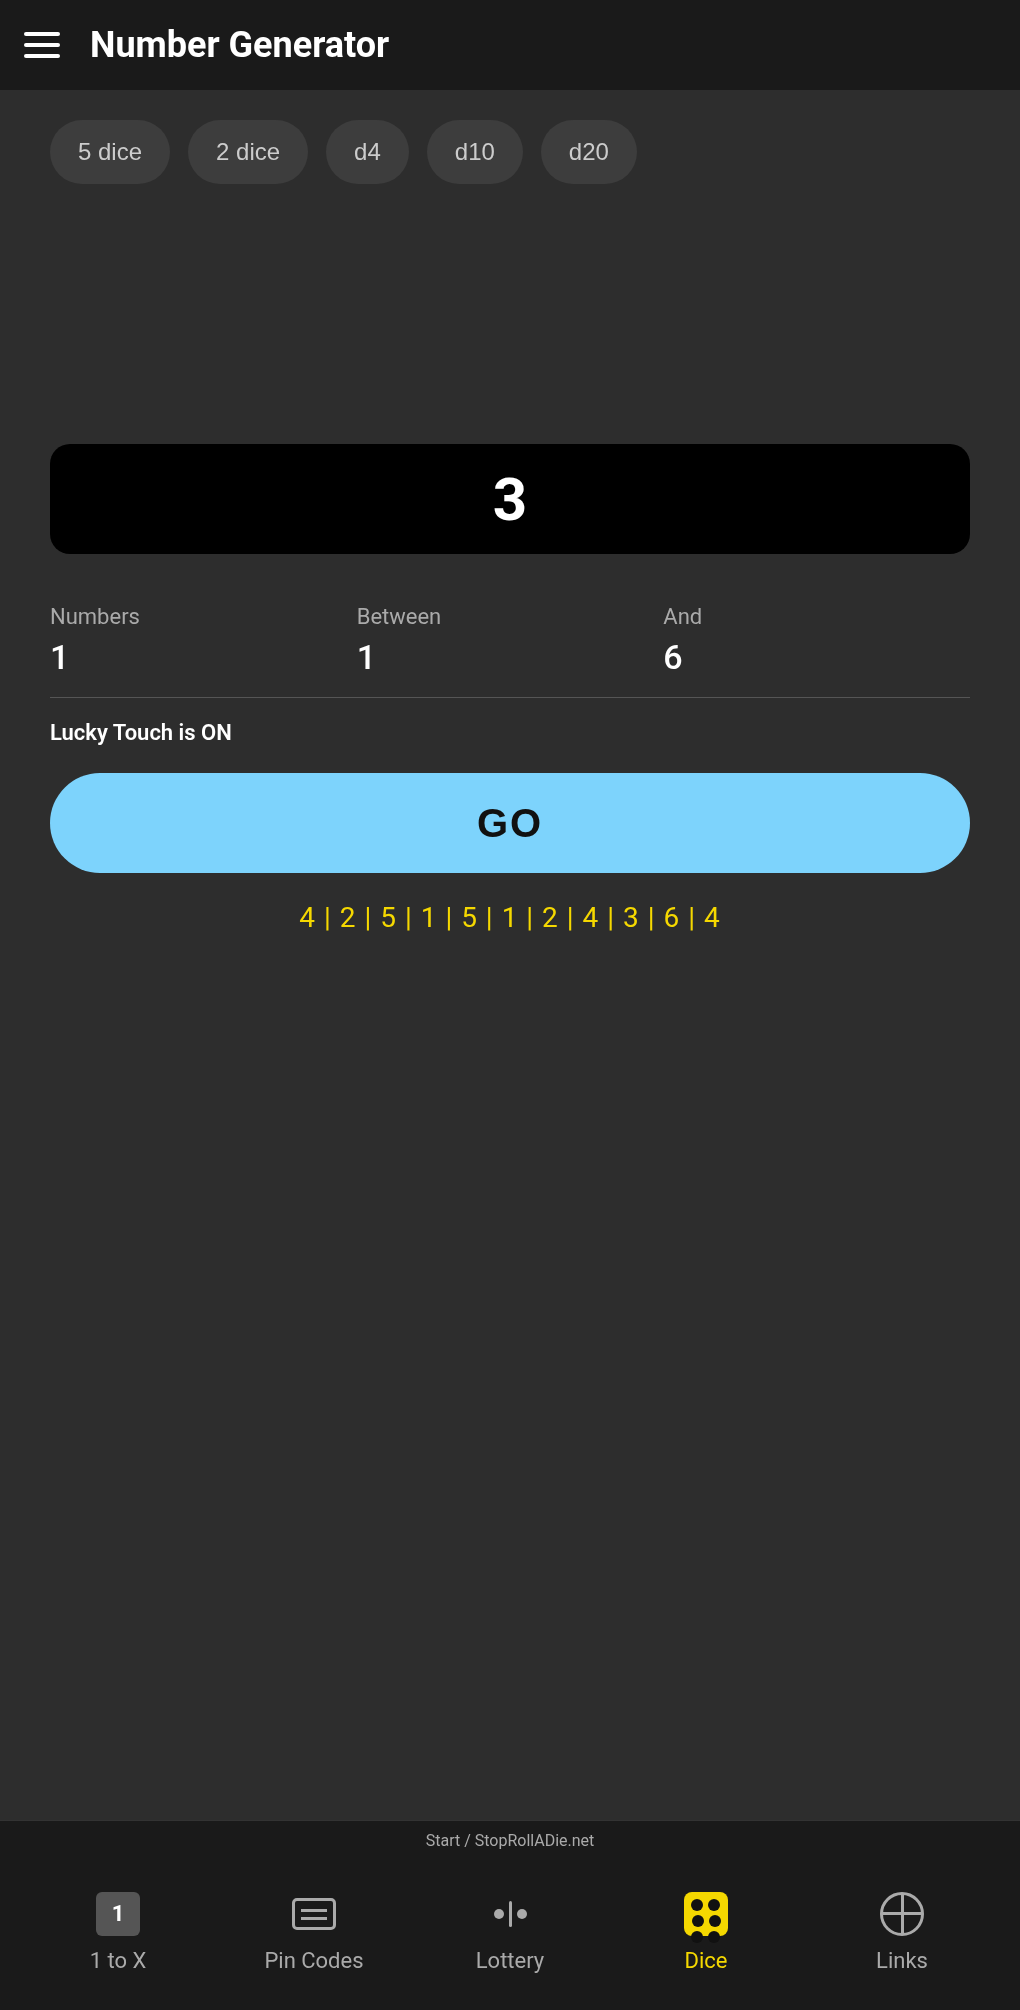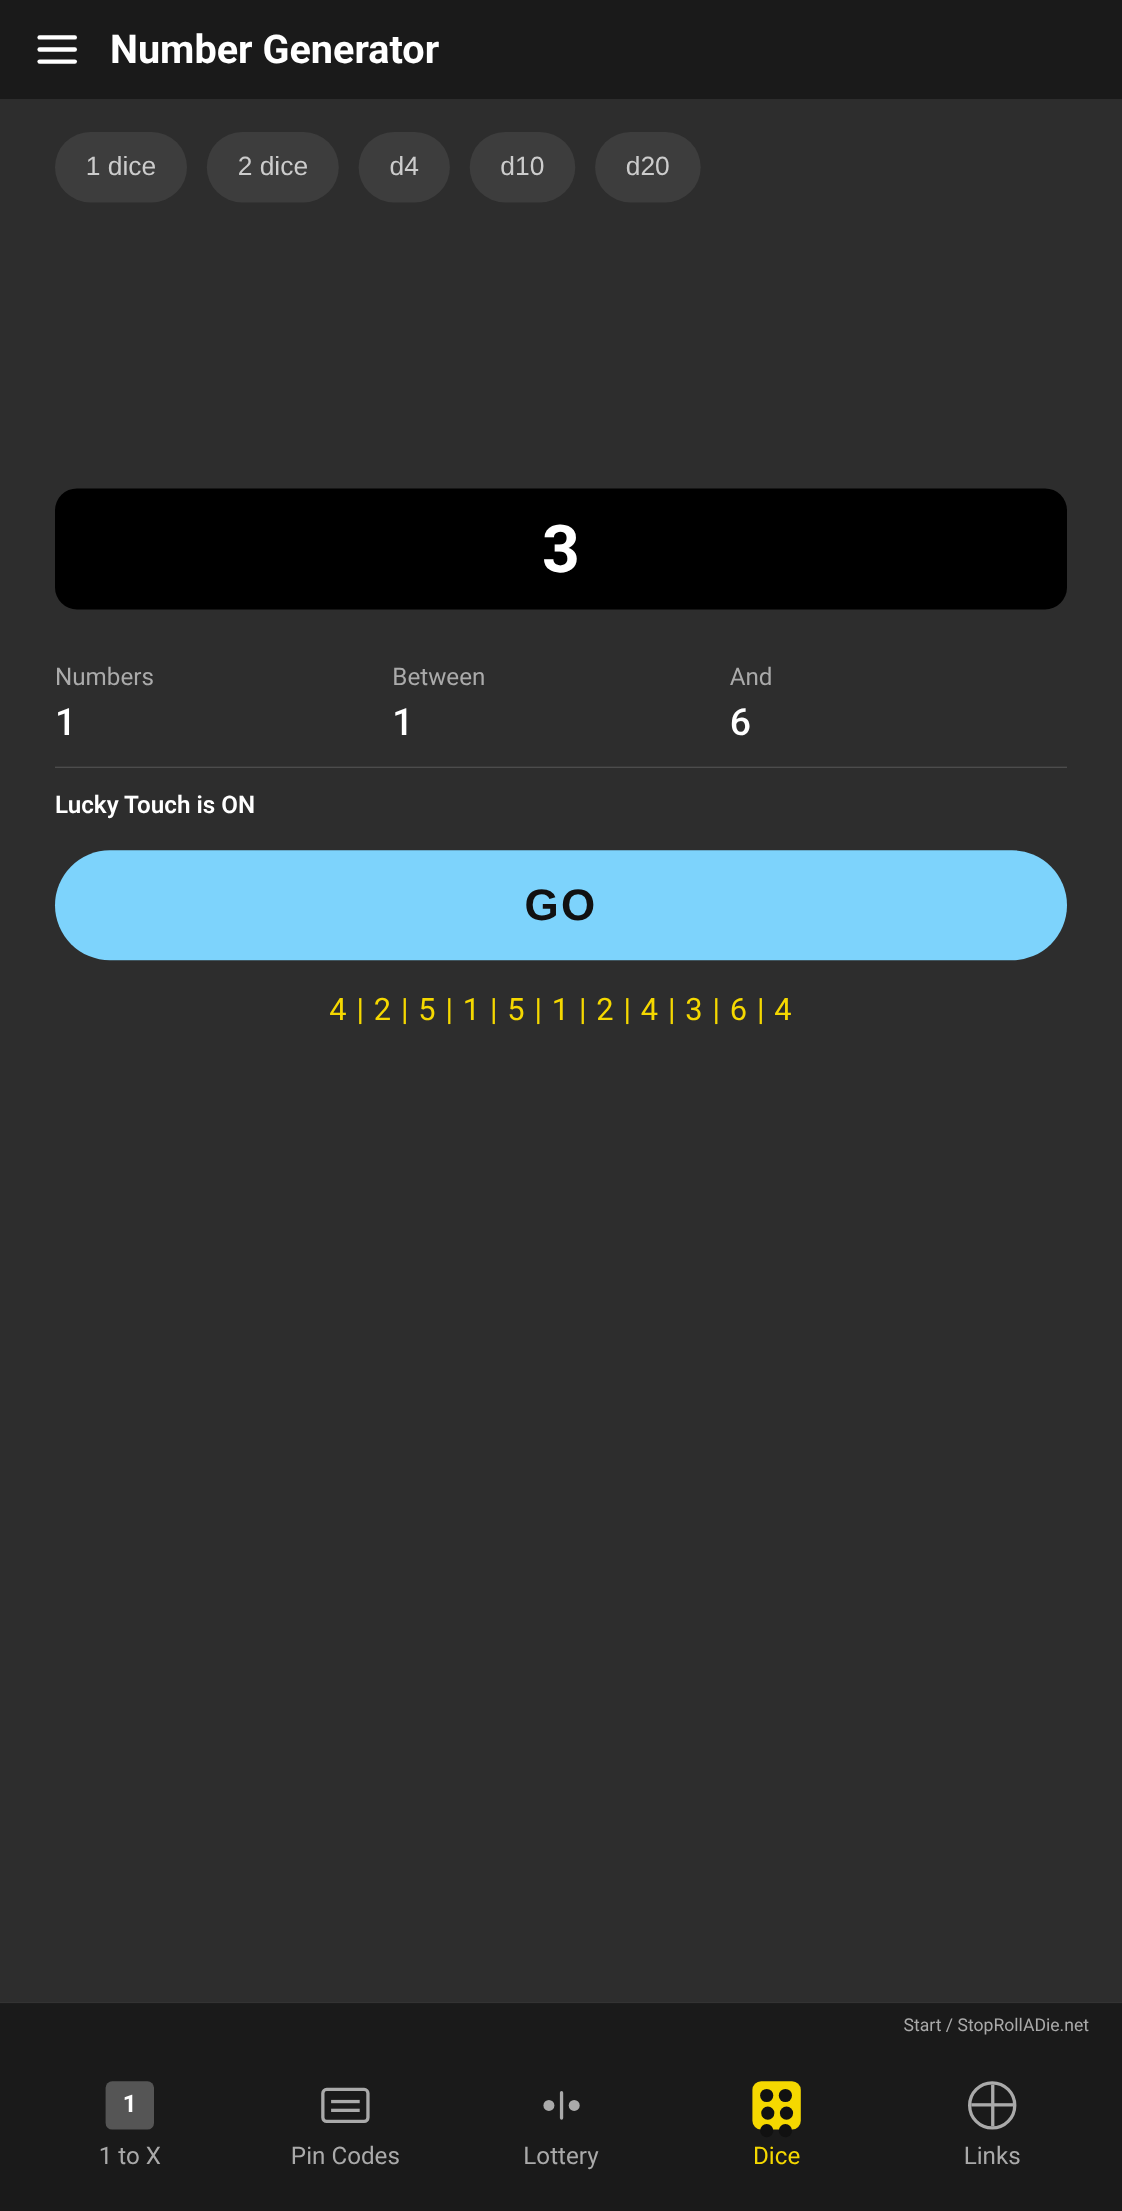--- a/index.html
+++ b/index.html
@@ -13,21 +13,21 @@
       display: flex;
       flex-direction: column;
       color: #fff;
     }
 
     
     .header {
       background: #1a1a1a;
       display: flex;
       align-items: center;
-      padding: 0 34px;
+      padding: 0 24px;
       height: 90px;
       flex-shrink: 0;
     }
     .hamburger-icon {
       display: flex;
       flex-direction: column;
       gap: 7px;
       cursor: pointer;
       margin-right: 30px;
     }
@@ -288,21 +288,21 @@
     }
     .icon-globe::after {
       content: '';
       position: absolute;
       width: 100%;
       height: 3px;
       background: #aaa;
     }
     .nav-labels-row {
       display: flex;
-      justify-content: flex-end;
+      justify-content: center;
       padding: 10px 30px 0;
       border-top: 1px solid #333;
       font-size: 16px;
       color: #aaa;
     }
   </style>
 </head>
 <body>
 
 <div class="header">
@@ -310,21 +310,21 @@
     <span></span>
     <span></span>
     <span></span>
   </div>
   <span class="header-title">Number Generator</span>
 </div>
 
 <div class="main">
 
   <div class="preset-buttons">
-    <button class="preset-btn">1 dice</button>
+    <button class="preset-btn">5 dice</button>
     <button class="preset-btn">2 dice</button>
     <button class="preset-btn">d4</button>
     <button class="preset-btn">d10</button>
     <button class="preset-btn">d20</button>
   </div>
 
   <div class="spacer-top"></div>
 
   <div class="result-display">
     <span class="result-number">3</span>

